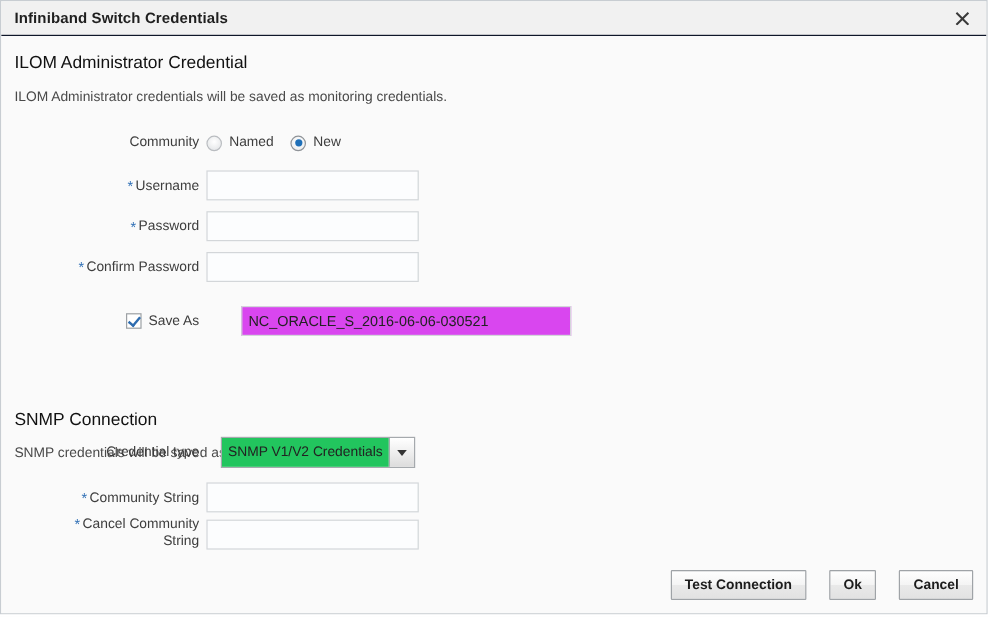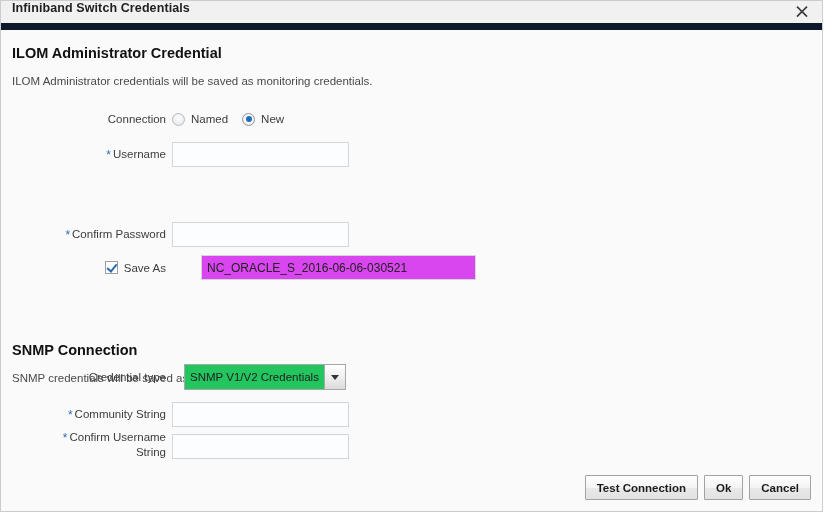--- a/index.html
+++ b/index.html
@@ -19,23 +19,23 @@
     border: 1px solid #c8cdd2;
     background: #fafafa;
     box-sizing: border-box;
     overflow: hidden;
   }
 
   
   .titlebar {
     height: 29px;
     background: #f1f1f1;
-    border-bottom: 7px solid #0f172a;
-    display: flex;
-    align-items: flex-start;
+    border-bottom: 1px solid #0f172a;
+    display: flex;
+    align-items: center;
     justify-content: space-between;
     padding: 0 10px 0 11px;
     box-sizing: border-box;
   }
   .titlebar-title {
     font-size: 12.5px;
     font-weight: bold;
     color: #1f1f1f;
     letter-spacing: 0.1px;
   }
@@ -57,21 +57,21 @@
   .dialog-body {
     position: relative;
     height: 481px;
     background: #fafafa;
     box-sizing: border-box;
     padding: 0;
   }
 
   .section-title {
     font-size: 14.5px;
-    font-weight: bold;
+    font-weight: normal;
     color: #111111;
     position: absolute;
   }
   .section-desc {
     font-size: 11.5px;
     color: #4a4a4a;
     position: absolute;
     text-align: right;
   }
 
@@ -221,21 +221,21 @@
     border-right: 4.5px solid transparent;
     border-top: 5px solid #333333;
   }
 
   
   .btnbar {
     position: absolute;
     right: 11px;
     bottom: 11px;
     display: flex;
-    gap: 6px;
+    gap: 19px;
   }
   .btn {
     height: 25px;
     min-width: 30px;
     padding: 0 11px;
     border: 1px solid #9fa3a7;
     background: linear-gradient(#fefefe 0%, #f4f4f4 50%, #e9e9e9 51%, #e2e2e2 100%);
     font-family: "Liberation Sans", sans-serif;
     font-size: 11.5px;
     font-weight: bold;
@@ -258,40 +258,44 @@
       </svg>
     </div>
   </div>
 
   <div class="dialog-body">
 
     <div class="section-title" style="left:11px; top:15px;">ILOM Administrator Credential</div>
     <div class="section-desc" style="left:11px; top:45px;">ILOM Administrator credentials will be saved as monitoring credentials.</div>
 
     <div class="row" style="left:11px; top:82px;">
-      <div class="lbl">Connection</div>
+      <div class="lbl">Community</div>
       <div class="radio-group">
         <div class="radio-opt">
           <span class="radio"></span>
           <span class="radio-label">Named</span>
         </div>
         <div class="radio-opt">
           <span class="radio checked"></span>
           <span class="radio-label">New</span>
         </div>
       </div>
     </div>
 
     <div class="row" style="left:11px; top:112px;">
       <div class="lbl"><span class="req">*</span><span>Username</span></div>
       <input class="txt" type="text" value="" style="">
     </div>
 
-
-    <div class="row" style="left:11px; top:180px;margin-top:12px;">
+    <div class="row" style="left:11px; top:146px;">
+      <div class="lbl"><span class="req">*</span><span>Password</span></div>
+      <input class="txt" type="password" value="" style="">
+    </div>
+
+    <div class="row" style="left:11px; top:180px;">
       <div class="lbl"><span class="req">*</span><span>Confirm Password</span></div>
       <input class="txt" type="password" value="" style="">
     </div>
 
     <div class="row" style="left:11px; top:225px;">
       <div class="lbl" style="display:flex; align-items:flex-start; justify-content:flex-end;">
         <span class="checkbox checked"></span>
         <span class="cb-label">Save As</span>
       </div>
       <input class="txt wide" type="text" style="margin-left: 29px;" value="NC_ORACLE_S_2016-06-06-030521">
@@ -309,21 +313,21 @@
           </div>
       </div>
     </div>
 
     <div class="row" style="left:11px; top:372px;">
       <div class="lbl"><span class="req">*</span><span>Community String</span></div>
       <input class="txt" type="text" value="" style="">
     </div>
 
     <div class="row" style="left:11px; top:400px;">
-      <div class="lbl two-line"><span class="req">*</span><span>Confirm Username</span><br><span>String</span></div>
+      <div class="lbl two-line"><span class="req">*</span><span>Cancel Community</span><br><span>String</span></div>
       <input class="txt" type="text" style="align-self: flex-end;" value="">
     </div>
 
     <div class="btnbar">
       <button class="btn">Test Connection</button>
       <button class="btn">Ok</button>
       <button class="btn">Cancel</button>
     </div>
 
   </div>

